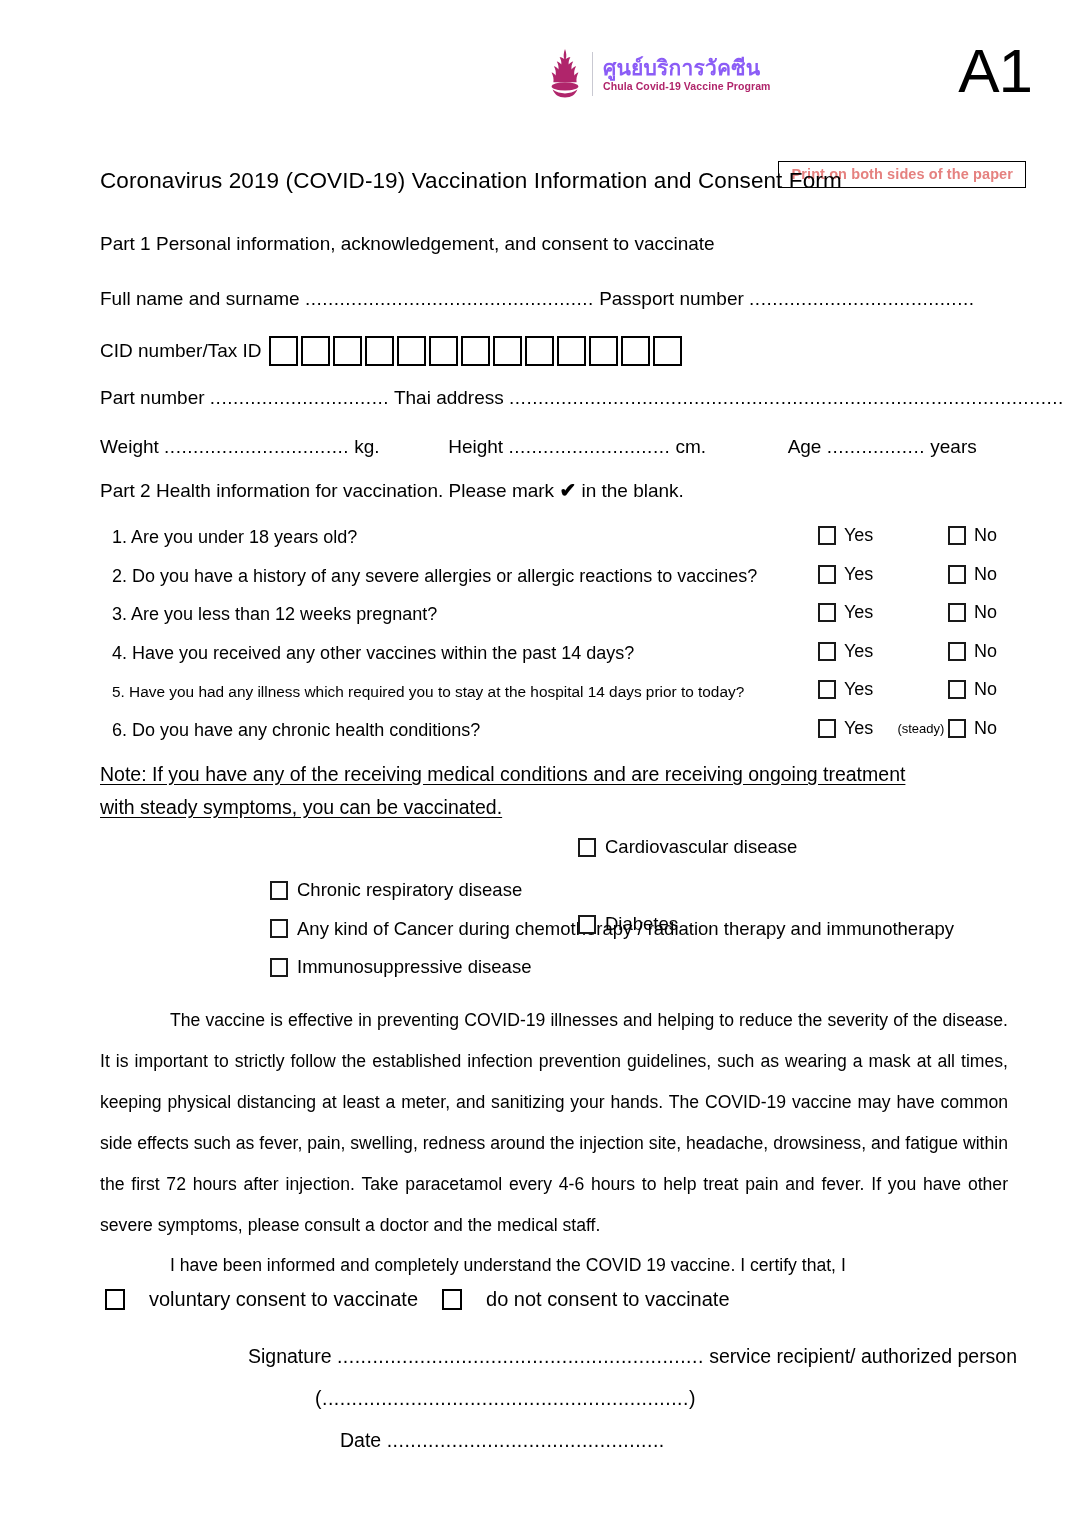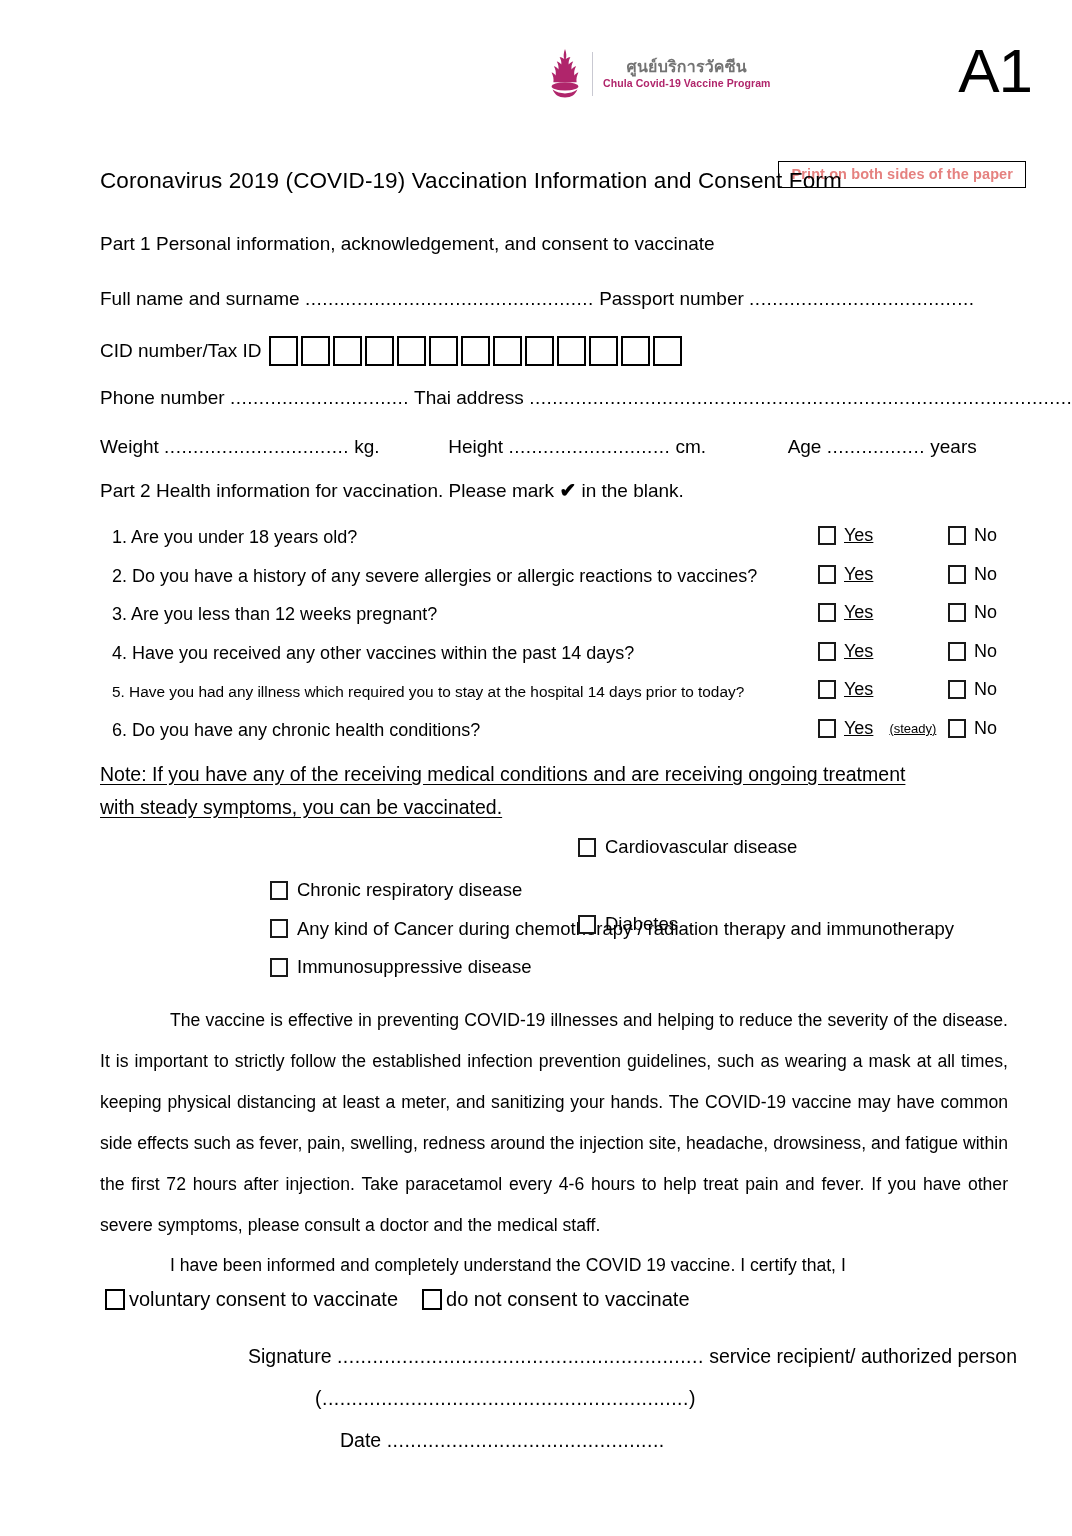--- a/index.html
+++ b/index.html
@@ -46,25 +46,24 @@
     height: 44px;
     background: #c9c9d2;
   }
   .logo-text {
     display: flex;
     flex-direction: column;
     justify-content: center;
     line-height: 1;
   }
   .logo-thai {
-    font-size: 16px;
+    font-size: 21px;
     font-weight: bold;
-    color: #737373;
+    color: #8b5cf6;
     letter-spacing: .2px;
-    text-align: center;
   }
   .logo-en {
     font-size: 10.5px;
     font-weight: bold;
     color: #b0256b;
     margin-top: 3px;
     letter-spacing: .1px;
   }
   .a1-mark {
     position: absolute;
@@ -160,40 +159,39 @@
     white-space: nowrap;
   }
   .q-text.small { font-size: 15.4px; top: 4px; }
   .q-yes {
     position: absolute;
     left: 718px;
     top: 0px;
     display: flex;
     align-items: center;
     gap: 8px;
-    text-decoration: underline;
   }
   .q-no {
     position: absolute;
     left: 848px;
     top: 0px;
     display: flex;
     align-items: center;
     gap: 8px;
   }
   .cb {
     width: 18px;
     height: 19px;
     border: 2.2px solid #1a1a1a;
     box-sizing: border-box;
     background: #fff;
     flex: none;
   }
   .cb-label { font-size: 18px; }
-  .cb-note { font-size: 13px; margin-left: 8px; }
+  .cb-note { font-size: 13px; margin-left: 16px; }
 
   
   .note {
     position: absolute;
     top: 758px;
     left: 0;
     width: 900px;
     font-size: 19.5px;
     line-height: 33px;
   }
@@ -255,21 +253,21 @@
     position: absolute;
     top: 1288px;
     left: 5px;
     display: flex;
     align-items: center;
     font-size: 20px;
   }
   .consent-item {
     display: flex;
     align-items: center;
-    gap: 4px;
+    gap: 24px;
   }
   .cb-xl {
     width: 20px;
     height: 21px;
     border: 2.6px solid #000;
     box-sizing: border-box;
     background: #fff;
     flex: none;
   }
   .consent-gap { display: inline-block; width: 24px; }
@@ -341,21 +339,21 @@
           <span class="cid-box"></span>
           <span class="cid-box"></span>
           <span class="cid-box"></span>
           <span class="cid-box"></span>
           <span class="cid-box"></span>
           <span class="cid-box"></span>
         </span>
     </div>
 
     <div class="field-row row-phone">
-      <span>Phone number</span>
+      <span>Part number</span>
       <span class="dots">...............................</span>
       <span>Thai address</span>
       <span class="dots">................................................................................................</span>
     </div>
 
     <div class="field-row row-wha">
       <span>Weight</span>
       <span class="dots">................................</span>
       <span>kg.</span>
       <span class="spacer-sm"></span>

